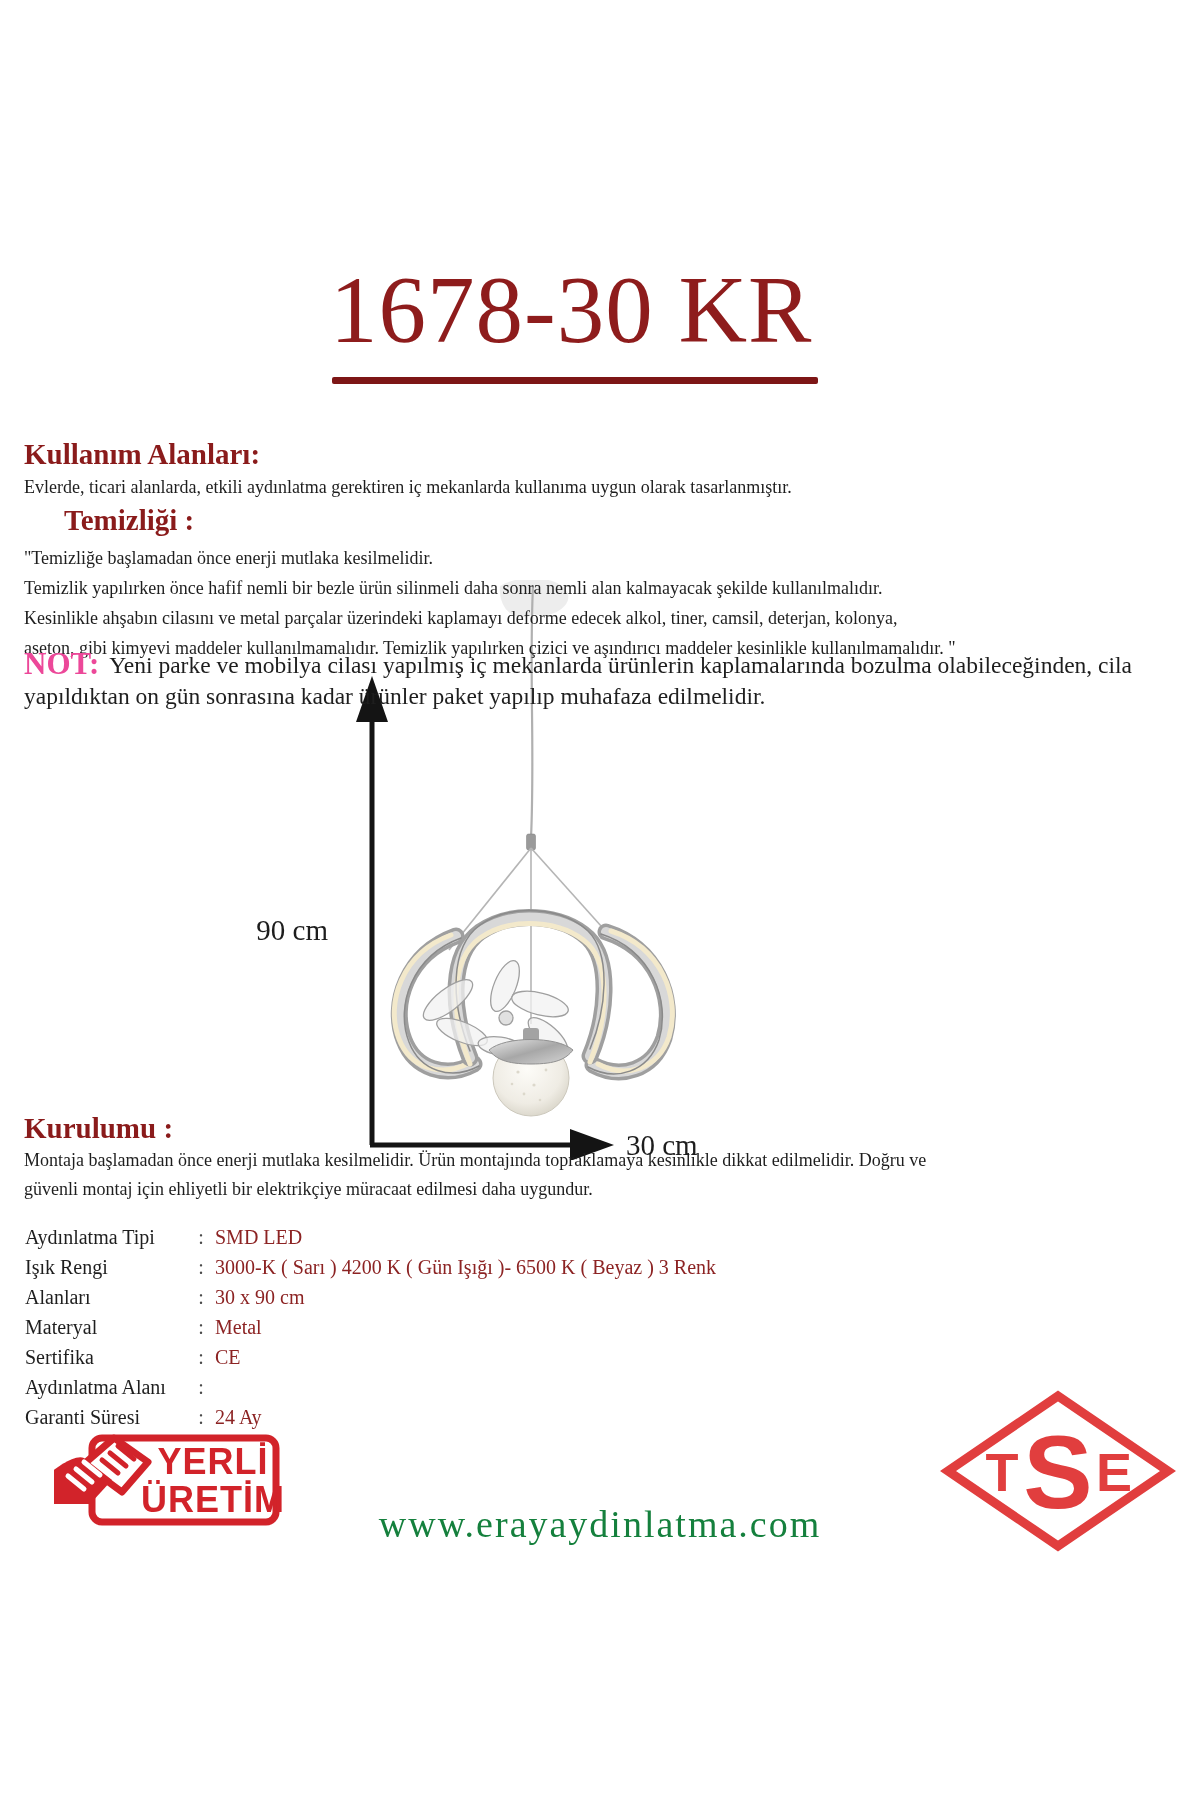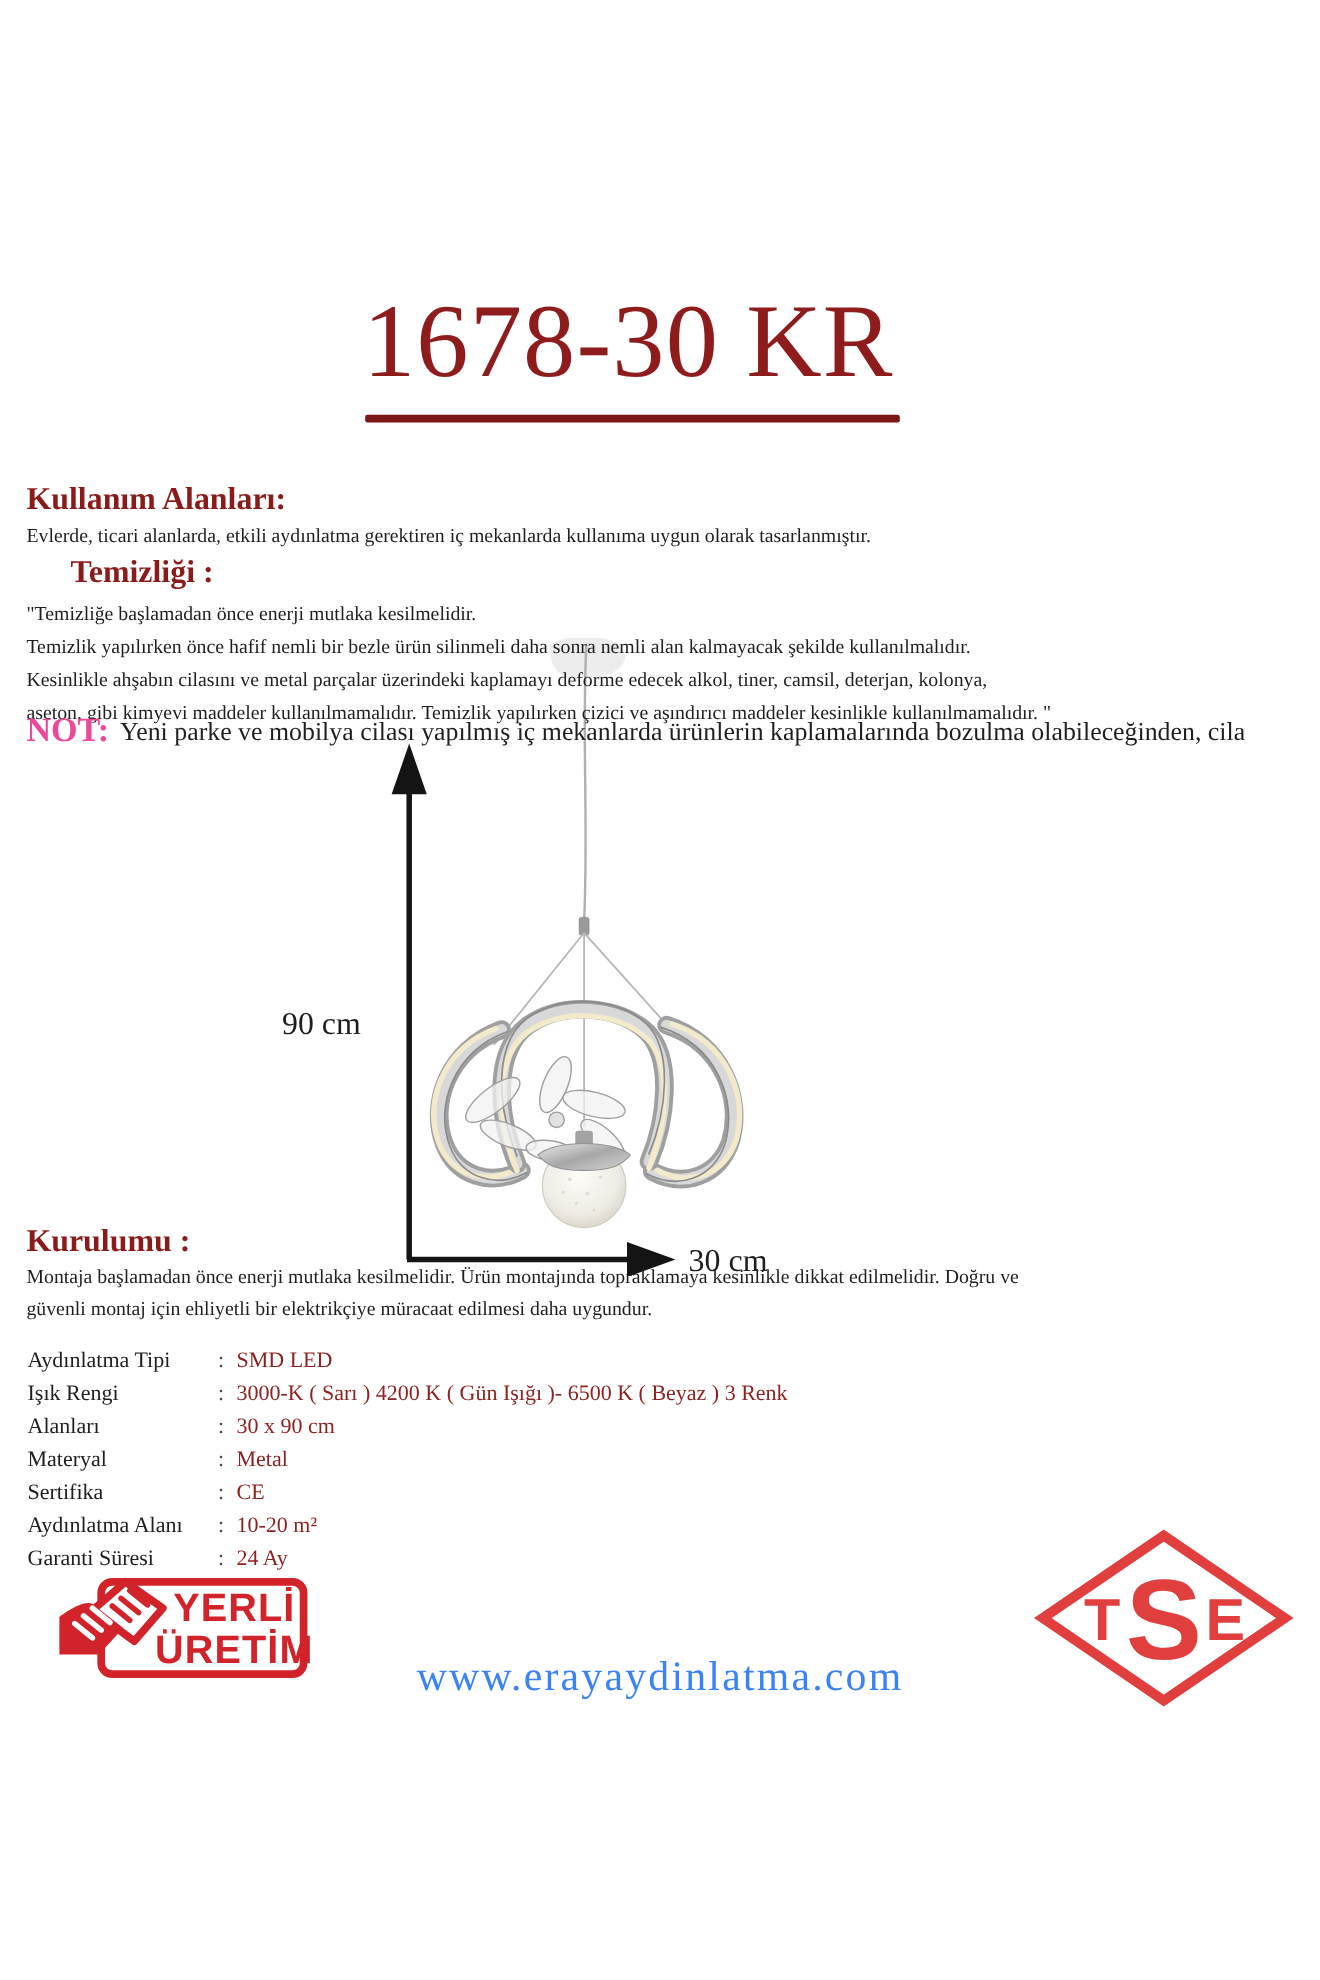--- a/index.html
+++ b/index.html
@@ -62,21 +62,21 @@
   
   .yerli-badge{left:50px;top:1430px;width:232px;height:100px;}
   .badge-text{
     font-family:"Liberation Sans",sans-serif;font-weight:bold;
     fill:var(--badge-red);letter-spacing:1px;
   }
   .tse-logo{left:938px;top:1386px;width:240px;height:170px;}
   .tse-letter{font-family:"Liberation Sans",sans-serif;font-weight:bold;fill:var(--tse-red);}
   .site-url{
     left:0;top:1502px;width:1200px;text-align:center;
-    font-size:38px;color:#3b82f6;letter-spacing:2px;white-space:nowrap;
+    font-size:38px;color:#15803d;letter-spacing:2px;white-space:nowrap;
   }
 </style>
 </head>
 <body>
 
 <div>
 
   <h1 class="abs title z2">1678-30 KR</h1>
   <div class="abs title-underline z2"></div>
 
@@ -86,20 +86,21 @@
   <h2 class="abs heading h-cleaning z2">Temizliği :</h2>
   <div class="abs body-text p-cleaning z2">
     <div>"Temizliğe başlamadan önce enerji mutlaka kesilmelidir.</div>
     <div>Temizlik yapılırken önce hafif nemli bir bezle ürün silinmeli daha sonra nemli alan kalmayacak şekilde kullanılmalıdır.</div>
     <div>Kesinlikle ahşabın cilasını ve metal parçalar üzerindeki kaplamayı deforme edecek alkol, tiner, camsil, deterjan, kolonya,</div>
     <div>aseton, gibi kimyevi maddeler kullanılmamalıdır. Temizlik yapılırken çizici ve aşındırıcı maddeler kesinlikle kullanılmamalıdır. "</div>
   </div>
 
   <div class="abs note z2">
     <span class="note-label">NOT:</span><span>Yeni parke ve mobilya cilası yapılmış iç mekanlarda ürünlerin kaplamalarında bozulma olabileceğinden, cila</span>
+    <div>yapıldıktan on gün sonrasına kadar ürünler paket yapılıp muhafaza edilmelidir.</div>
   </div>
 
   <svg class="abs diagram" viewBox="0 0 820 580">
     <defs>
       <radialGradient id="ballGrad" cx="45%" cy="38%" r="65%">
         <stop offset="0%" stop-color="#fdfcf8"></stop>
         <stop offset="70%" stop-color="#efece4"></stop>
         <stop offset="100%" stop-color="#d9d5c9"></stop>
       </radialGradient>
       <linearGradient id="chromeGrad" x1="0" y1="0" x2="1" y2="1">
@@ -207,21 +208,20 @@
         <span class="spec-value">Metal</span>
     </div>
     <div class="spec-row">
       <span class="spec-label">Sertifika</span>
         <span class="spec-colon">:</span>
         <span class="spec-value">CE</span>
     </div>
     <div class="spec-row">
       <span class="spec-label">Aydınlatma Alanı</span>
         <span class="spec-colon">:</span>
-        <span class="spec-value">10-20 m²</span>
     </div>
     <div class="spec-row">
       <span class="spec-label">Garanti Süresi</span>
         <span class="spec-colon">:</span>
         <span class="spec-value">24 Ay</span>
     </div>
   </div>
 
   <svg class="abs yerli-badge z2" viewBox="0 0 232 100">
     <rect x="42" y="8" width="184" height="84" rx="10" fill="#ffffff" stroke="#d2232a" stroke-width="7"></rect>

